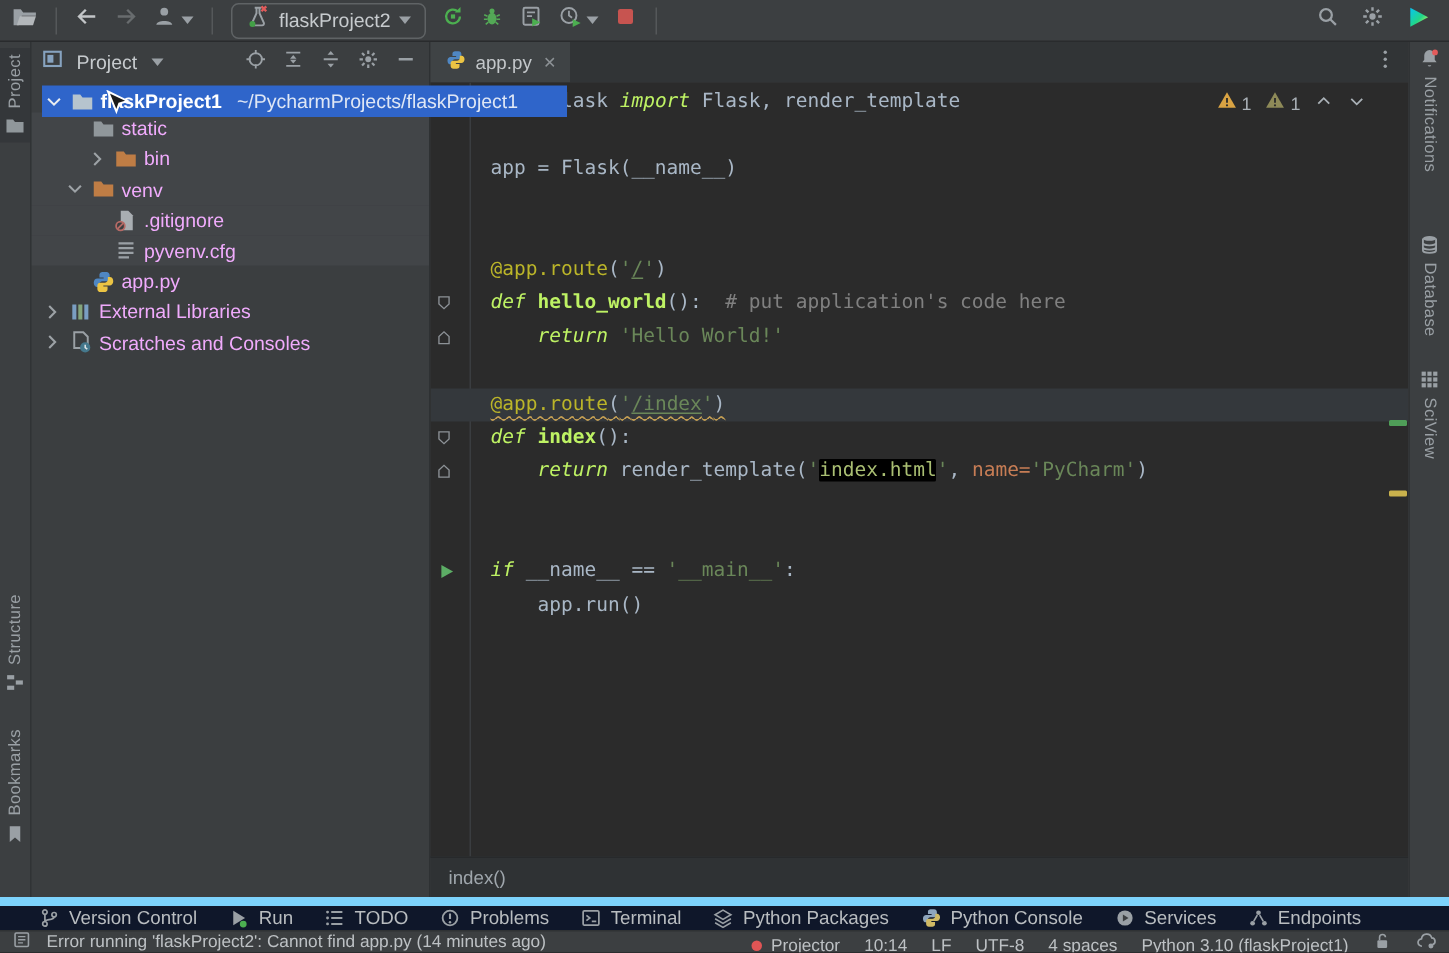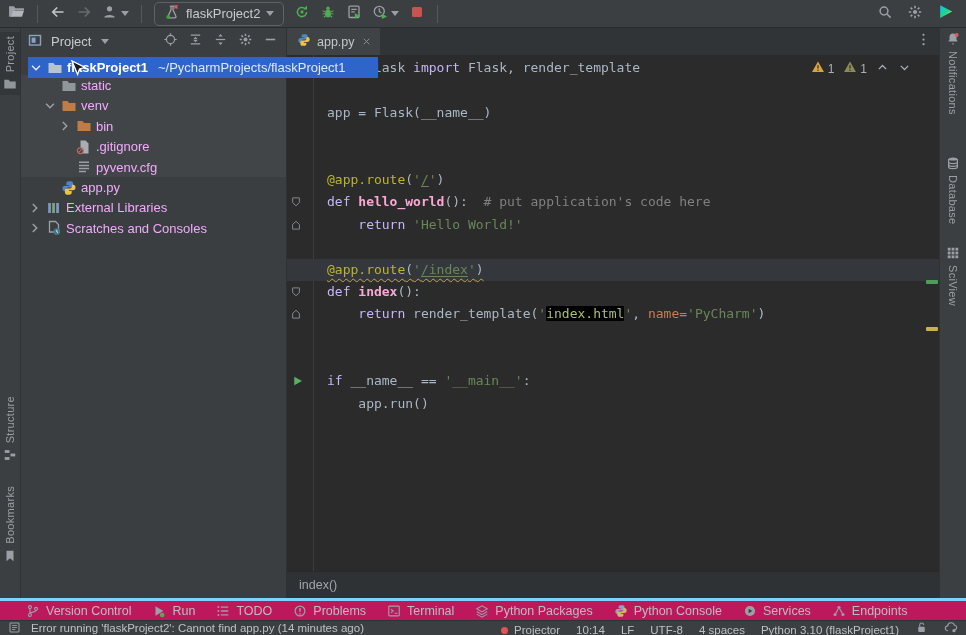--- a/index.html
+++ b/index.html
@@ -48,33 +48,33 @@
   .tab{display:flex;align-items:center;gap:6px;background:#3f4345;padding:0 8px 0 10px;font-size:12.5px;color:#c3c7ca;}
   .tab-close{color:#8c9195;display:inline-flex;}
   .tab-kebab{margin-left:auto;display:flex;align-items:center;padding-right:8px;}
   .editor{position:relative;flex:1;background:#2b2b2b;overflow:hidden;padding-top:2px;
           font-family:"DejaVu Sans Mono","Liberation Mono",monospace;font-size:13px;}
   .code-line{position:relative;height:22.4px;line-height:22.4px;padding-left:40px;white-space:pre;color:#a9b7c6;}
   .code-line.hl{background:#34383c;}
   .gutter-sep{position:absolute;left:26px;top:0;bottom:0;width:1px;background:#3a3d40;}
   .gut{position:absolute;left:3px;top:5px;}
   .gut-run{left:5px;top:5px;}
-  .c-k{color:#c4b5fd;} .c-d{color:#a9b7c6;} .c-s{color:#6a8759;}
+  .c-k{color:#bef264;font-style:italic;} .c-d{color:#a9b7c6;} .c-s{color:#6a8759;}
   .c-su{color:#6a8759;text-decoration:underline;text-underline-offset:2px;}
-  .c-c{color:#808080;} .c-dc{color:#bbb529;} .c-f{color:#f9a8d4;font-weight:700;}
+  .c-c{color:#808080;} .c-dc{color:#bbb529;} .c-f{color:#bef264;font-weight:700;}
   .c-p{color:#c77d55;} .c-sh{color:#aabf73;background:#000000;border-radius:1px;}
   .wavy{text-decoration:underline;text-decoration-style:wavy;text-decoration-color:#c8a153;text-underline-offset:3.5px;text-decoration-thickness:1px;}
   .inspections{position:absolute;top:5px;right:28px;display:flex;align-items:center;gap:9px;z-index:4;
                font-family:"Liberation Sans",sans-serif;font-size:12px;color:#a9b0b6;}
   .insp-item{display:flex;align-items:center;gap:3px;}
   .mark{position:absolute;right:1px;width:12px;height:4px;border-radius:1px;z-index:4;}
   .breadcrumbs{height:26px;background:#2f3234;border-top:1px solid #27292b;display:flex;align-items:center;
                padding-left:12px;font-size:12.5px;color:#9fa6ac;flex:0 0 auto;}
   
-  .toolbar-bottom{height:22px;background:#be185d;border-top:3px solid #7dd3fc;display:flex;align-items:center;
+  .toolbar-bottom{height:22px;background:#0f172a;border-top:6px solid #7dd3fc;display:flex;align-items:center;
                   gap:21px;padding-left:26px;box-sizing:border-box;overflow:hidden;}
   .tb-item{display:flex;align-items:center;gap:6px;font-size:12.5px;color:#b9bdc0;white-space:nowrap;}
   
   .statusbar{height:15px;background:#3c3f41;border-top:1px solid #2f3234;display:flex;align-items:center;
              gap:10px;padding:0 8px;font-size:11.5px;color:#bdc1c4;box-sizing:border-box;}
   .sb-right{margin-left:auto;display:flex;align-items:flex-end;gap:16px;}
   .sb-item{display:flex;align-items:center;gap:6px;white-space:nowrap;}
   .dot{width:7px;height:7px;border-radius:50%;background:#e05555;display:inline-block;}
 </style>
 </head>
@@ -226,45 +226,45 @@
           <div class="tree-row" style="padding-left: 6px;"></div>
           <div class="tree-row band" style="padding-left: 21px;">
             <span class="chev-spacer"></span>
             <span class="icon tree-ic">
               <svg width="16" height="16" viewBox="0 0 16 16">
                 <path d="M1.5 3h5L8 5h6.5v8h-13z" fill="#90979b"></path>
               </svg>
             </span>
             <span class="tree-label">static</span>
           </div>
+          <div class="tree-row band" style="padding-left: 36px;">
+            <span class="icon chev">
+              <svg width="14" height="14" viewBox="0 0 16 16">
+                <path d="M5.5 3.5 10 8l-4.5 4.5" stroke="currentColor" fill="none" stroke-width="1.6"></path>
+              </svg>
+            </span>
+            <span class="icon tree-ic">
+              <svg width="16" height="16" viewBox="0 0 16 16">
+                <path d="M1.5 3h5L8 5h6.5v8h-13z" fill="#bf7d45"></path>
+              </svg>
+            </span>
+            <span class="tree-label">bin</span>
+          </div>
           <div class="tree-row band" style="padding-left: 21px;">
             <span class="icon chev">
               <svg width="14" height="14" viewBox="0 0 16 16">
                 <path d="M3.5 5.5 8 10l4.5-4.5" stroke="currentColor" fill="none" stroke-width="1.6"></path>
               </svg>
             </span>
             <span class="icon tree-ic">
               <svg width="16" height="16" viewBox="0 0 16 16">
                 <path d="M1.5 3h5L8 5h6.5v8h-13z" fill="#bf7d45"></path>
               </svg>
             </span>
             <span class="tree-label">venv</span>
-          </div>
-          <div class="tree-row band" style="padding-left: 36px;">
-            <span class="icon chev">
-              <svg width="14" height="14" viewBox="0 0 16 16">
-                <path d="M5.5 3.5 10 8l-4.5 4.5" stroke="currentColor" fill="none" stroke-width="1.6"></path>
-              </svg>
-            </span>
-            <span class="icon tree-ic">
-              <svg width="16" height="16" viewBox="0 0 16 16">
-                <path d="M1.5 3h5L8 5h6.5v8h-13z" fill="#bf7d45"></path>
-              </svg>
-            </span>
-            <span class="tree-label">bin</span>
           </div>
           <div class="tree-row band" style="padding-left: 36px;">
             <span class="chev-spacer"></span>
             <span class="icon tree-ic">
               <svg width="16" height="16" viewBox="0 0 16 16">
                 <path d="M4.5 1.5h5l3 3v10h-8z" fill="#a9aeb2"></path>
                 <circle cx="4.3" cy="11.7" r="2.9" fill="#3b3e40" stroke="#b66a66" stroke-width="1.2"></circle>
                 <path d="M2.4 13.6l3.8-3.8" stroke="#b66a66" stroke-width="1.2"></path>
               </svg>
             </span>

